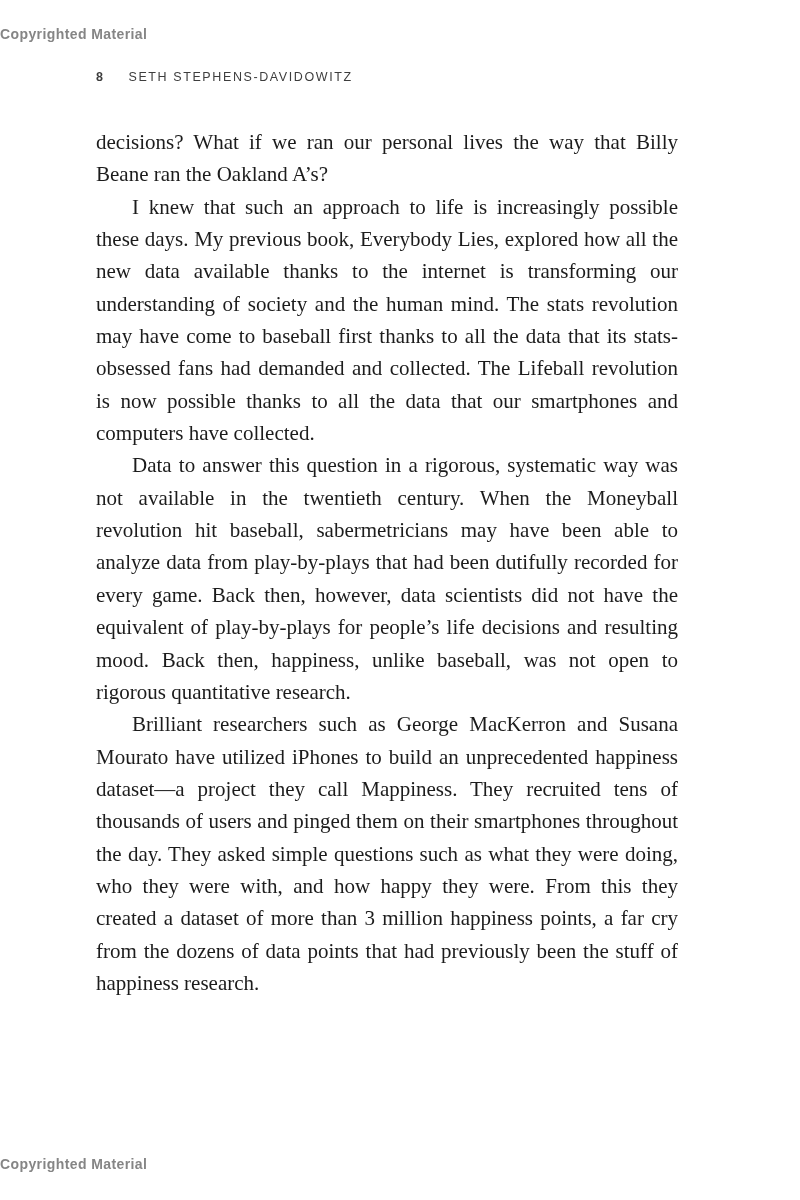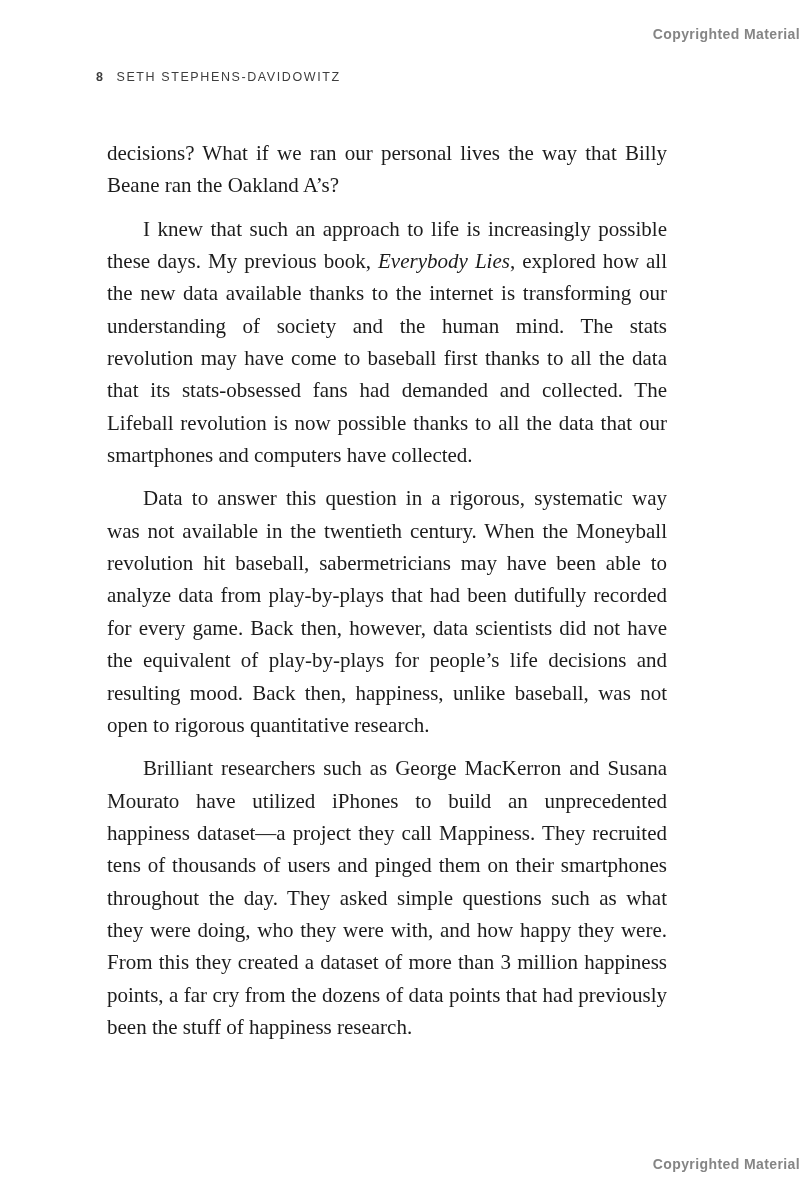--- a/index.html
+++ b/index.html
@@ -12,21 +12,21 @@
     width: 800px;
     height: 1200px;
     background: var(--bg, #ffffff);
     overflow: hidden;
     font-family: "Liberation Serif", "DejaVu Serif", serif;
   }
   .notice {
     position: absolute;
     left: 0;
     width: 100%;
-    text-align: right;
+    text-align: left;
     font-family: "Liberation Sans", "DejaVu Sans", sans-serif;
     font-weight: bold;
     font-size: 14px;
     letter-spacing: 0.4px;
     color: var(--notice, #858585);
   }
   .notice-top { top: 26px; }
   .notice-bottom { top: 1156px; }
   .page-header {
     position: absolute;
@@ -36,45 +36,44 @@
     align-items: baseline;
     font-family: "Liberation Sans", "DejaVu Sans", sans-serif;
     font-size: 12.5px;
     color: var(--header, #3d3d3d);
   }
   .page-number {
     font-weight: bold;
     letter-spacing: 0.5px;
   }
   .running-head {
-    margin-left: 13px;
+    margin-left: 25px;
     letter-spacing: 1.6px;
     font-weight: 500;
   }
   .body-text {
     position: absolute;
     left: 96px;
     top: 126px;
     width: 582px;
     font-size: 21px;
     line-height: 32.35px;
     text-align: justify;
     color: var(--body, #1c1c1c);
     hyphens: auto;
     -webkit-hyphens: auto;
   }
   .body-text p {
-    margin: 11px;
+    margin: 0;
     padding: 0;
   }
   .body-text p.indented {
     text-indent: 36px;
   }
   .italic {
-    font-style: italic;
   }
 </style>
 </head>
 <body>
 
 <div class="page" style="--bg: #ffffff; --notice: #858585; --header: #3d3d3d; --body: #1c1c1c;">
 
   <div class="notice notice-top">Copyrighted Material</div>
 
   <div class="page-header">

